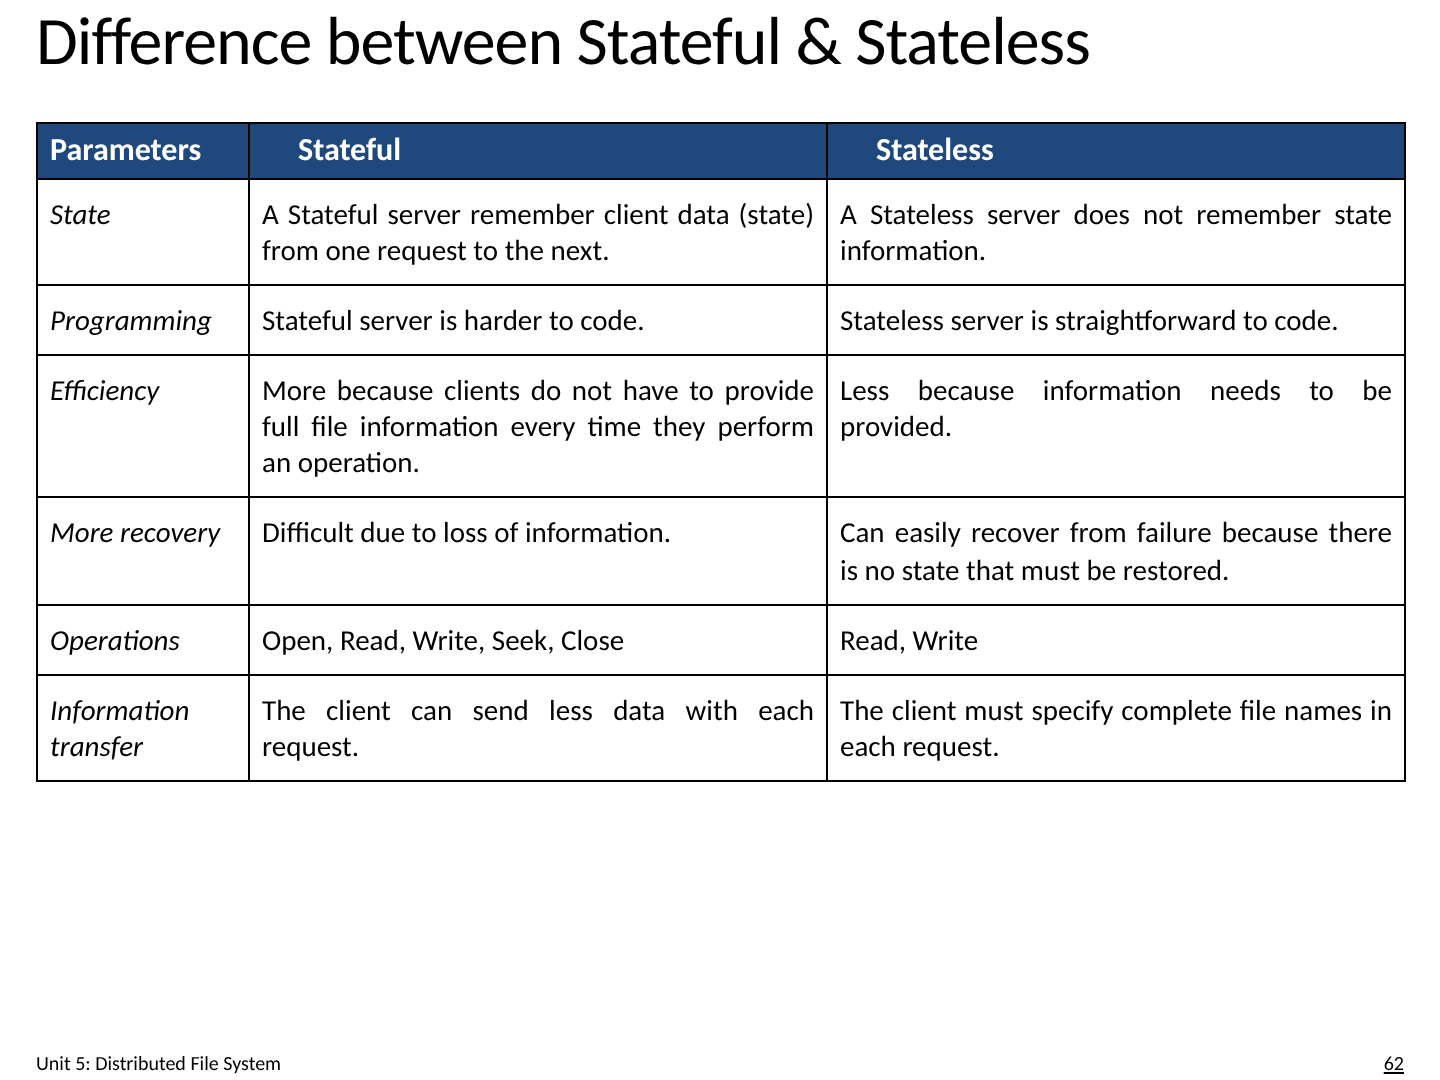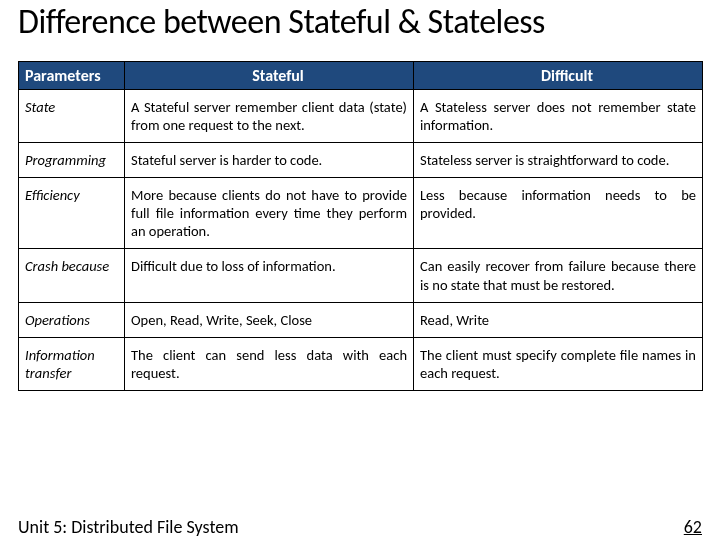--- a/index.html
+++ b/index.html
@@ -5,65 +5,65 @@
   * { box-sizing: border-box; margin: 0; padding: 0; }
   html, body { width: 720px; height: 540px; font-family: Calibri, Arial, sans-serif; background: #fff; color: #000; }
   .slide { width: 720px; height: 540px; position: relative; padding: 0 18px; }
   .title { font-size: 34px; font-weight: 400; line-height: 1.05; margin: 4px 0 21px 0; letter-spacing: -0.5px; }
   table { width: 100%; border-collapse: collapse; table-layout: fixed; }
   col.param { width: 106px; }
   col.stateful { width: 289px; }
   col.stateless { width: 289px; }
   th { background: #1f497d; color: #fff; font-weight: 700; font-size: 16px; padding: 4px 6px; border: 1px solid #000; margin-left: 45px; }
   th.param { text-align: left; }
-  th.mid { text-align: center; padding-left: 24px; }
+  th.mid { text-align: left; padding-left: 24px; }
   td { border: 1px solid #000; font-size: 14.5px; padding: 8px 6px; vertical-align: top; text-align: justify; line-height: 1.25; }
   td.param { font-weight: 400; text-align: left; font-style: italic; }
-  .footer { position: absolute; bottom: 6px; left: 18px; right: 18px; display: flex; justify-content: space-between; align-items: baseline; font-size: 18px; }
+  .footer { position: absolute; bottom: 6px; left: 18px; right: 18px; display: flex; justify-content: space-between; align-items: baseline; font-size: 10px; }
   .footer .unit { flex: 1; text-align: left; }
   .footer .pg { width: 60px; text-align: right; text-decoration: underline; }
   .footer .inst { flex: 1; text-align: right; }
 </style>
 </head>
 <body>
 
 <div class="slide">
   <h1 class="title">Difference between Stateful &amp; Stateless</h1>
 
   <table>
     <colgroup>
       <col class="param">
         <col class="stateful">
         <col class="stateless">
     </colgroup>
     <thead>
       <tr>
         <th class="param">Parameters</th>
         <th class="mid">Stateful</th>
-        <th class="mid">Difficult</th>
+        <th class="mid">Stateless</th>
       </tr>
     </thead>
     <tbody>
       <tr>
         <td class="param">State</td>
         <td>A Stateful server remember client data (state) from one request to the next.</td>
         <td>A Stateless server does not remember state information.</td>
       </tr>
       <tr>
         <td class="param">Programming</td>
         <td>Stateful server is harder to code.</td>
         <td>Stateless server is straightforward to code.</td>
       </tr>
       <tr>
         <td class="param">Efficiency</td>
         <td>More because clients do not have to provide full file information every time they perform an operation.</td>
         <td>Less because information needs to be provided.</td>
       </tr>
       <tr>
-        <td class="param">Crash because</td>
+        <td class="param">More recovery</td>
         <td>Difficult due to loss of information.</td>
         <td>Can easily recover from failure because there is no state that must be restored.</td>
       </tr>
       <tr>
         <td class="param">Operations</td>
         <td>Open, Read, Write, Seek, Close</td>
         <td>Read, Write</td>
       </tr>
       <tr>
         <td class="param">Information transfer</td>

